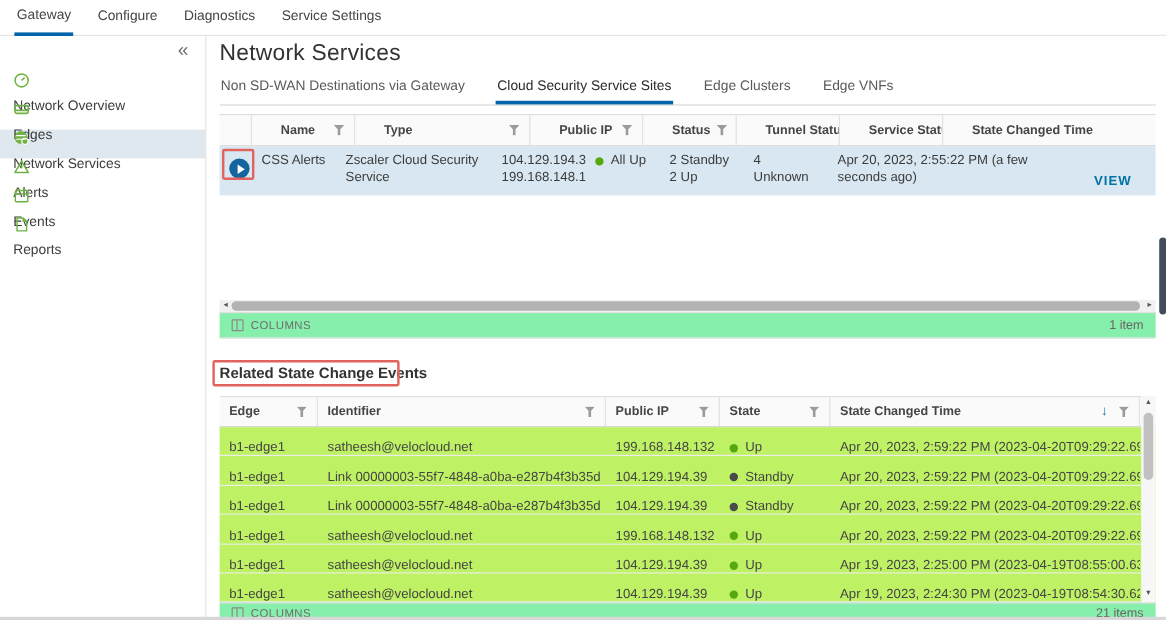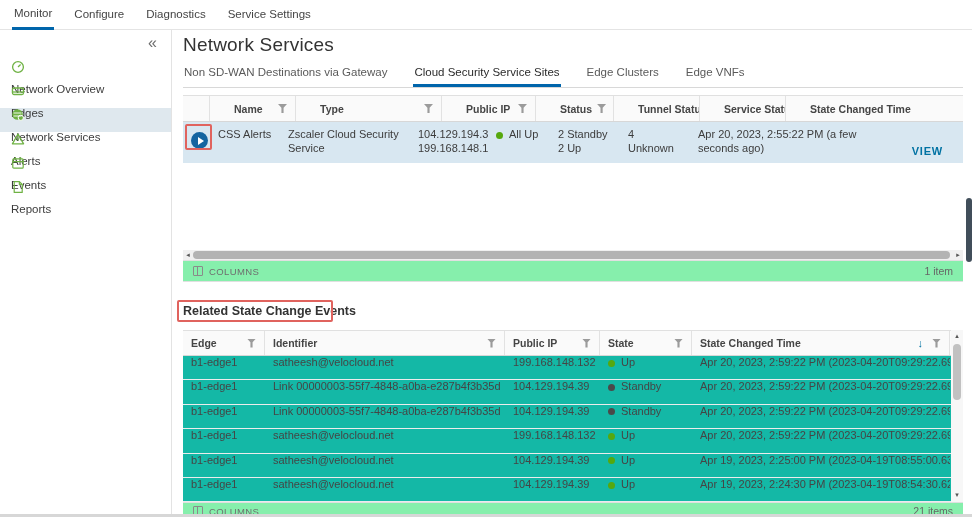--- a/index.html
+++ b/index.html
@@ -88,21 +88,21 @@
   .table1 .tfoot { height:22px; }
   
   .related-heading { position:absolute; left:183px; top:304px; font-size:12.5px;
     font-weight:700; color:#333; }
   
   .table2 { position:absolute; left:183px; top:330px; width:780px; }
   .table2 .thead { height:26px; }
   .e-edge{width:82px; flex:0 0 82px;gap:16px;} .e-ident{width:240px; flex:0 0 240px;}
   .e-pip{width:95px; flex:0 0 95px;} .e-state{width:92px; flex:0 0 92px;}
   .e-time{width:258px; flex:0 0 258px;} .e-sbar{width:13px; flex:0 0 13px;}
-  .erow { display:flex; height:24.4px; align-items:flex-start; background:#14b8a6;
+  .erow { display:flex; height:24.4px; align-items:flex-end; background:#bef264;
     border-bottom:1px solid #ececec; cursor:pointer; }
   .ec { font-size:11px; color:#454545; padding:0 8px; white-space:nowrap;
     overflow:hidden; }
   .table2 .tfoot { height:17px; border-bottom:none; }
   .vscroll { position:absolute; right:0; top:0; width:12px; height:172px;
     background:#f7f7f7; }
   .vs-arrow { position:absolute; left:0; width:12px; height:10px; font-size:7px;
     color:#555; text-align:center; line-height:10px; cursor:pointer; }
   .vs-arrow.up { top:1px; } .vs-arrow.down { top:160px; }
   .vs-thumb { position:absolute; left:2px; top:14px; width:8px; height:56px;
@@ -114,21 +114,21 @@
   .ann-heading { left:177px; top:300px; width:156px; height:22px; }
   .page-scroll-thumb { position:absolute; right:0; top:198px; width:6px;
     height:64px; background:#414e5a; border-radius:3px; cursor:pointer; z-index:30; }
   .bottom-edge { position:absolute; left:0; bottom:0; width:972px; height:3px;
     background:#d7d7d7; }
 </style>
 </head>
 <body>
 
 <div class="topnav">
-  <div class="nav-item active">Monitor</div>
+  <div class="nav-item active">Gateway</div>
   <div class="nav-item">Configure</div>
   <div class="nav-item">Diagnostics</div>
   <div class="nav-item">Service Settings</div>
 </div>
 
 <div class="sidebar">
   <div class="collapse-btn">«</div>
   <div class="side-items">
     <div class="side-item">
       <span class="sicon">

